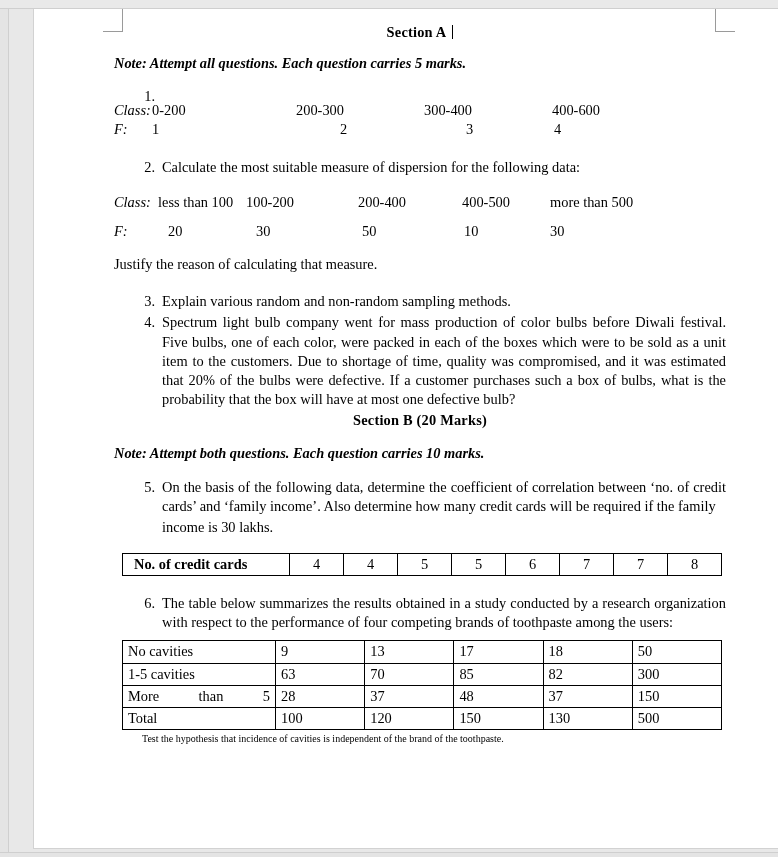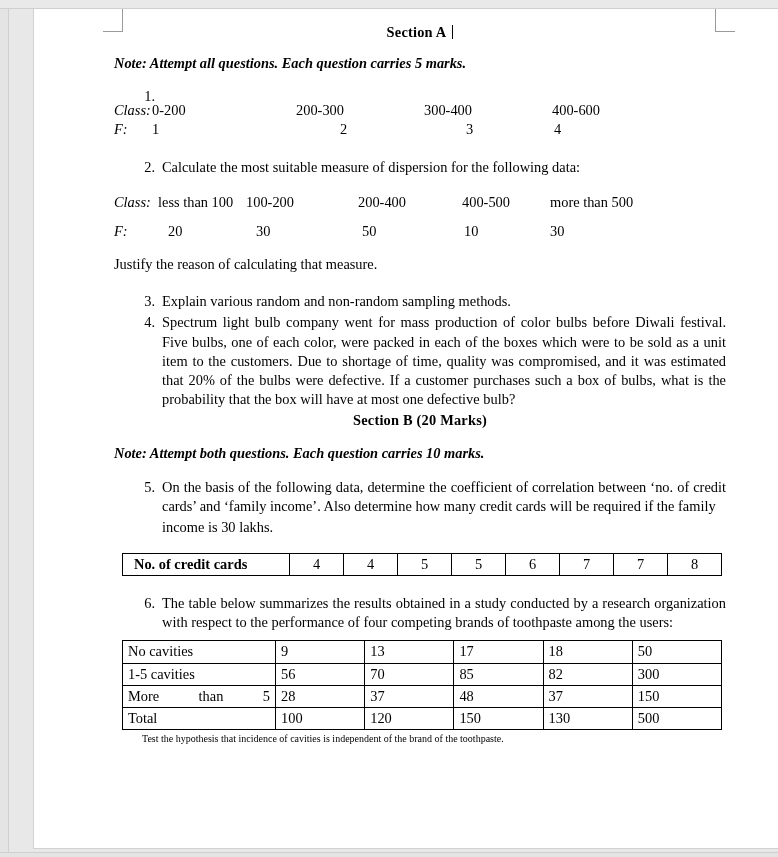--- a/index.html
+++ b/index.html
@@ -292,21 +292,21 @@
           <tr>
             <td class="c0">No cavities</td>
             <td>9</td>
             <td>13</td>
             <td>17</td>
             <td>18</td>
             <td>50</td>
           </tr>
           <tr>
             <td class="c0">1-5 cavities</td>
-            <td>56</td>
+            <td>63</td>
             <td>70</td>
             <td>85</td>
             <td>82</td>
             <td>300</td>
           </tr>
           <tr>
             <td class="c0 justified">More than 5</td>
             <td>28</td>
             <td>37</td>
             <td>48</td>

